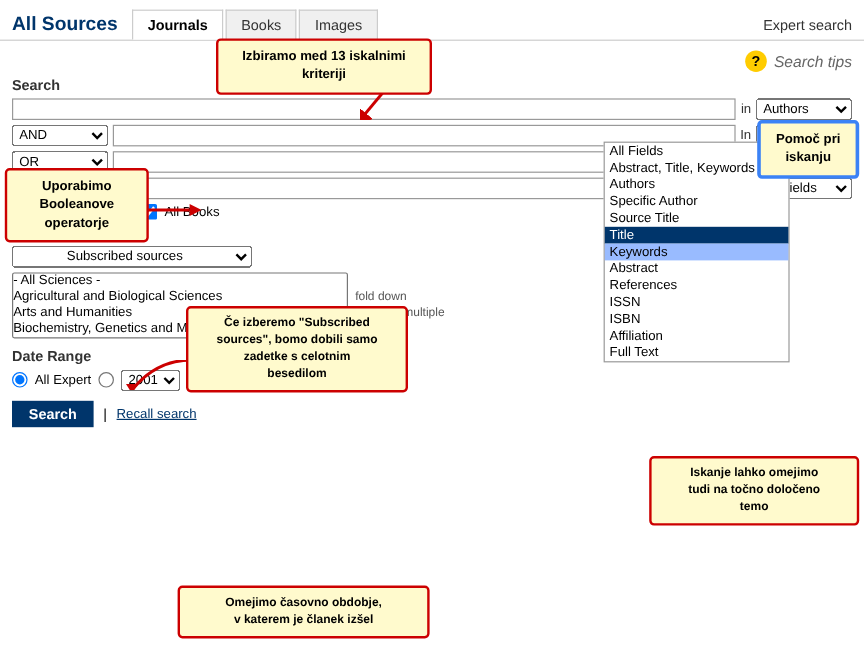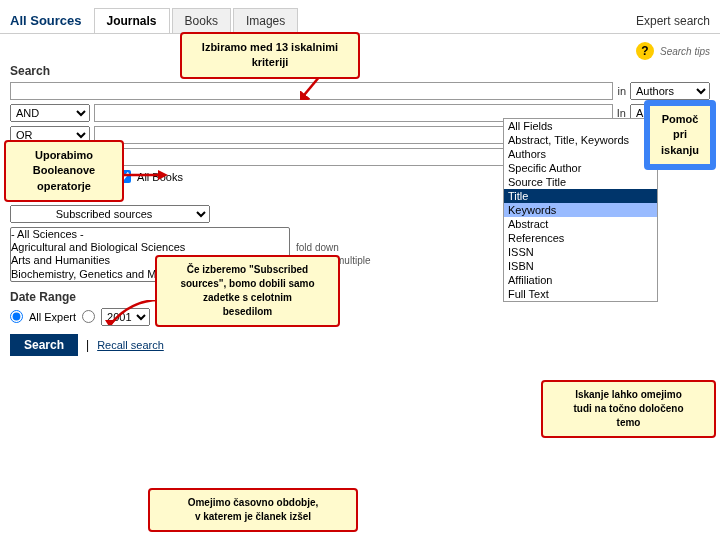--- a/index.html
+++ b/index.html
@@ -38,21 +38,21 @@
       background: #f0f0f0;
       font-size: 12px;
       color: #333;
     }
     .tab.active {
       background: #fff;
       font-weight: bold;
       color: #000;
     }
     .tab-title {
-      font-size: 13px;
+      font-size: 16px;
       font-weight: bold;
       color: #00356b;
       margin-right: 10px;
       border: none;
       background: none;
     }
     .spacer { flex: 1; }
     .advanced-btn {
       background: #00356b;
       color: #fff;
@@ -226,21 +226,21 @@
       background: #ffcc00;
       color: #000;
       font-weight: bold;
       font-size: 12px;
       cursor: pointer;
     }
 
     
     .search-tips {
       color: #666;
-      font-size: 10px;
+      font-size: 13px;
       font-style: italic;
       cursor: pointer;
     }
 
   </style>
 </head>
 <body>
 
 <div id="main">
 
@@ -374,21 +374,21 @@
     <div>ISBN</div>
     <div>Affiliation</div>
     <div>Full Text</div>
   </div>
 
   <div class="annotation" style="top:32px; left:180px; width:180px; background:#fffacd; border:2px solid #cc0000;">
     <span style="white-space:pre-line;">Izbiramo med 13 iskalnimi
 kriteriji</span>
   </div>
 
-  <div class="annotation" style="top:100px; right:4px; width:72px; background:#fffacd; border:6px solid #3b82f6; font-size:11px;">
+  <div class="annotation" style="top:100px; right:4px; width:85px; background:#fffacd; border:3px solid #3b82f6; font-size:11px;">
     <span style="white-space:pre-line;">Pomoč pri
 iskanju</span>
   </div>
 
   <div class="annotation" style="top:140px; left:4px; width:120px; background:#fffacd; border:2px solid #cc0000; font-size:11px;">
     <span style="white-space:pre-line;">Uporabimo
 Booleanove
 operatorje</span>
   </div>
 

